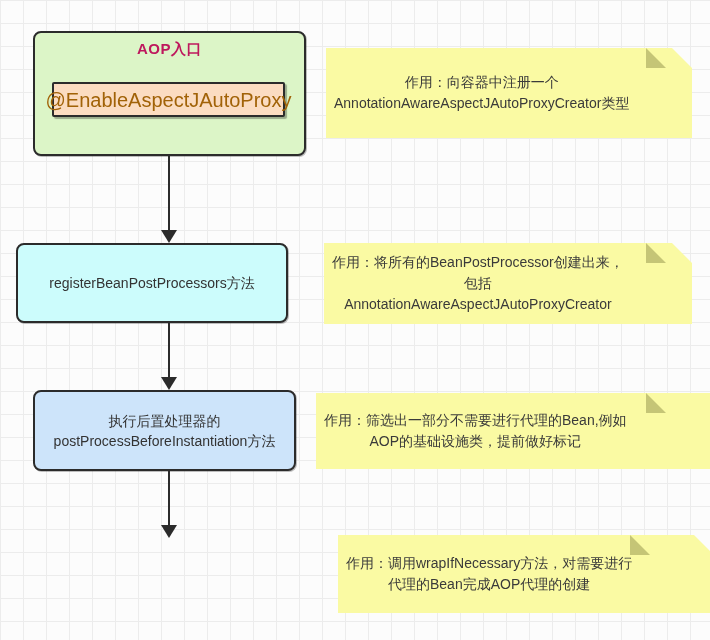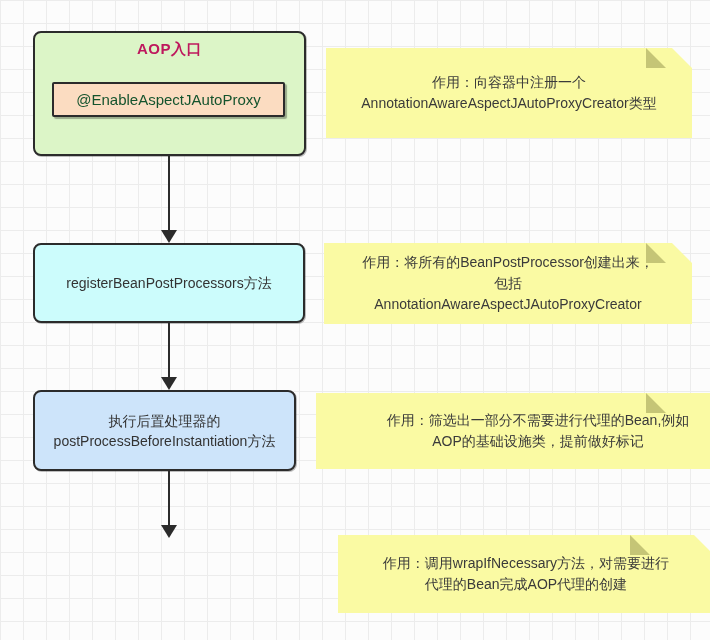--- a/index.html
+++ b/index.html
@@ -32,44 +32,44 @@
   }
   .node-entry{left:33px;top:31px;width:273px;height:125px;justify-content:flex-start;}
   .node-title{
     margin-top:6px;font-weight:bold;font-size:15px;color:#be185d;letter-spacing:.5px;
   }
   .badge{
     position:absolute;left:17px;top:49px;width:229px;height:31px;
     border:2px solid #2b2b2b;border-radius:2px;
     box-shadow:2px 2px 1px rgba(0,0,0,0.3);
     display:flex;align-items:center;justify-content:center;
-    font-size:15px;color:#14532d;
+    font-size:20px;color:#a16207;
   }
-  .node-register{left:33px;top:243px;width:272px;height:80px;}
+  .node-register{left:16px;top:243px;width:272px;height:80px;}
   .node-before{left:33px;top:390px;width:263px;height:81px;}
   .node-after{left:33px;top:538px;width:272px;height:77px;}
   .node-line{display:block;white-space:nowrap;}
   
   .arrow{position:absolute;width:16px;display:flex;flex-direction:column;align-items:center;}
   .arrow-1{left:161px;top:156px;height:87px;}
   .arrow-2{left:161px;top:322px;height:68px;}
   .arrow-3{left:161px;top:470px;height:68px;}
   .arrow-line{width:2px;flex:1;background:#2b2b2b;}
   .arrow-head{
     width:0;height:0;
     border-left:8px solid transparent;
     border-right:8px solid transparent;
     border-top:13px solid #2b2b2b;
   }
   
   .note{
     position:absolute;
     box-sizing:border-box;
     clip-path:polygon(0 0,calc(100% - 20px) 0,100% 20px,100% 100%,0 100%);
-    display:flex;align-items:center;justify-content:center;
+    display:flex;align-items:center;
     text-align:center;
     font-size:14px;line-height:21px;color:#3a3a3a;
     padding:19px 8px;
   }
   .note-fold{
     position:absolute;top:0;right:0;width:20px;height:20px;
     clip-path:polygon(0 0,100% 100%,0 100%);
   }
   .note-1{left:326px;top:48px;width:366px;height:90px;}
   .note-2{left:324px;top:243px;width:368px;height:81px;}

